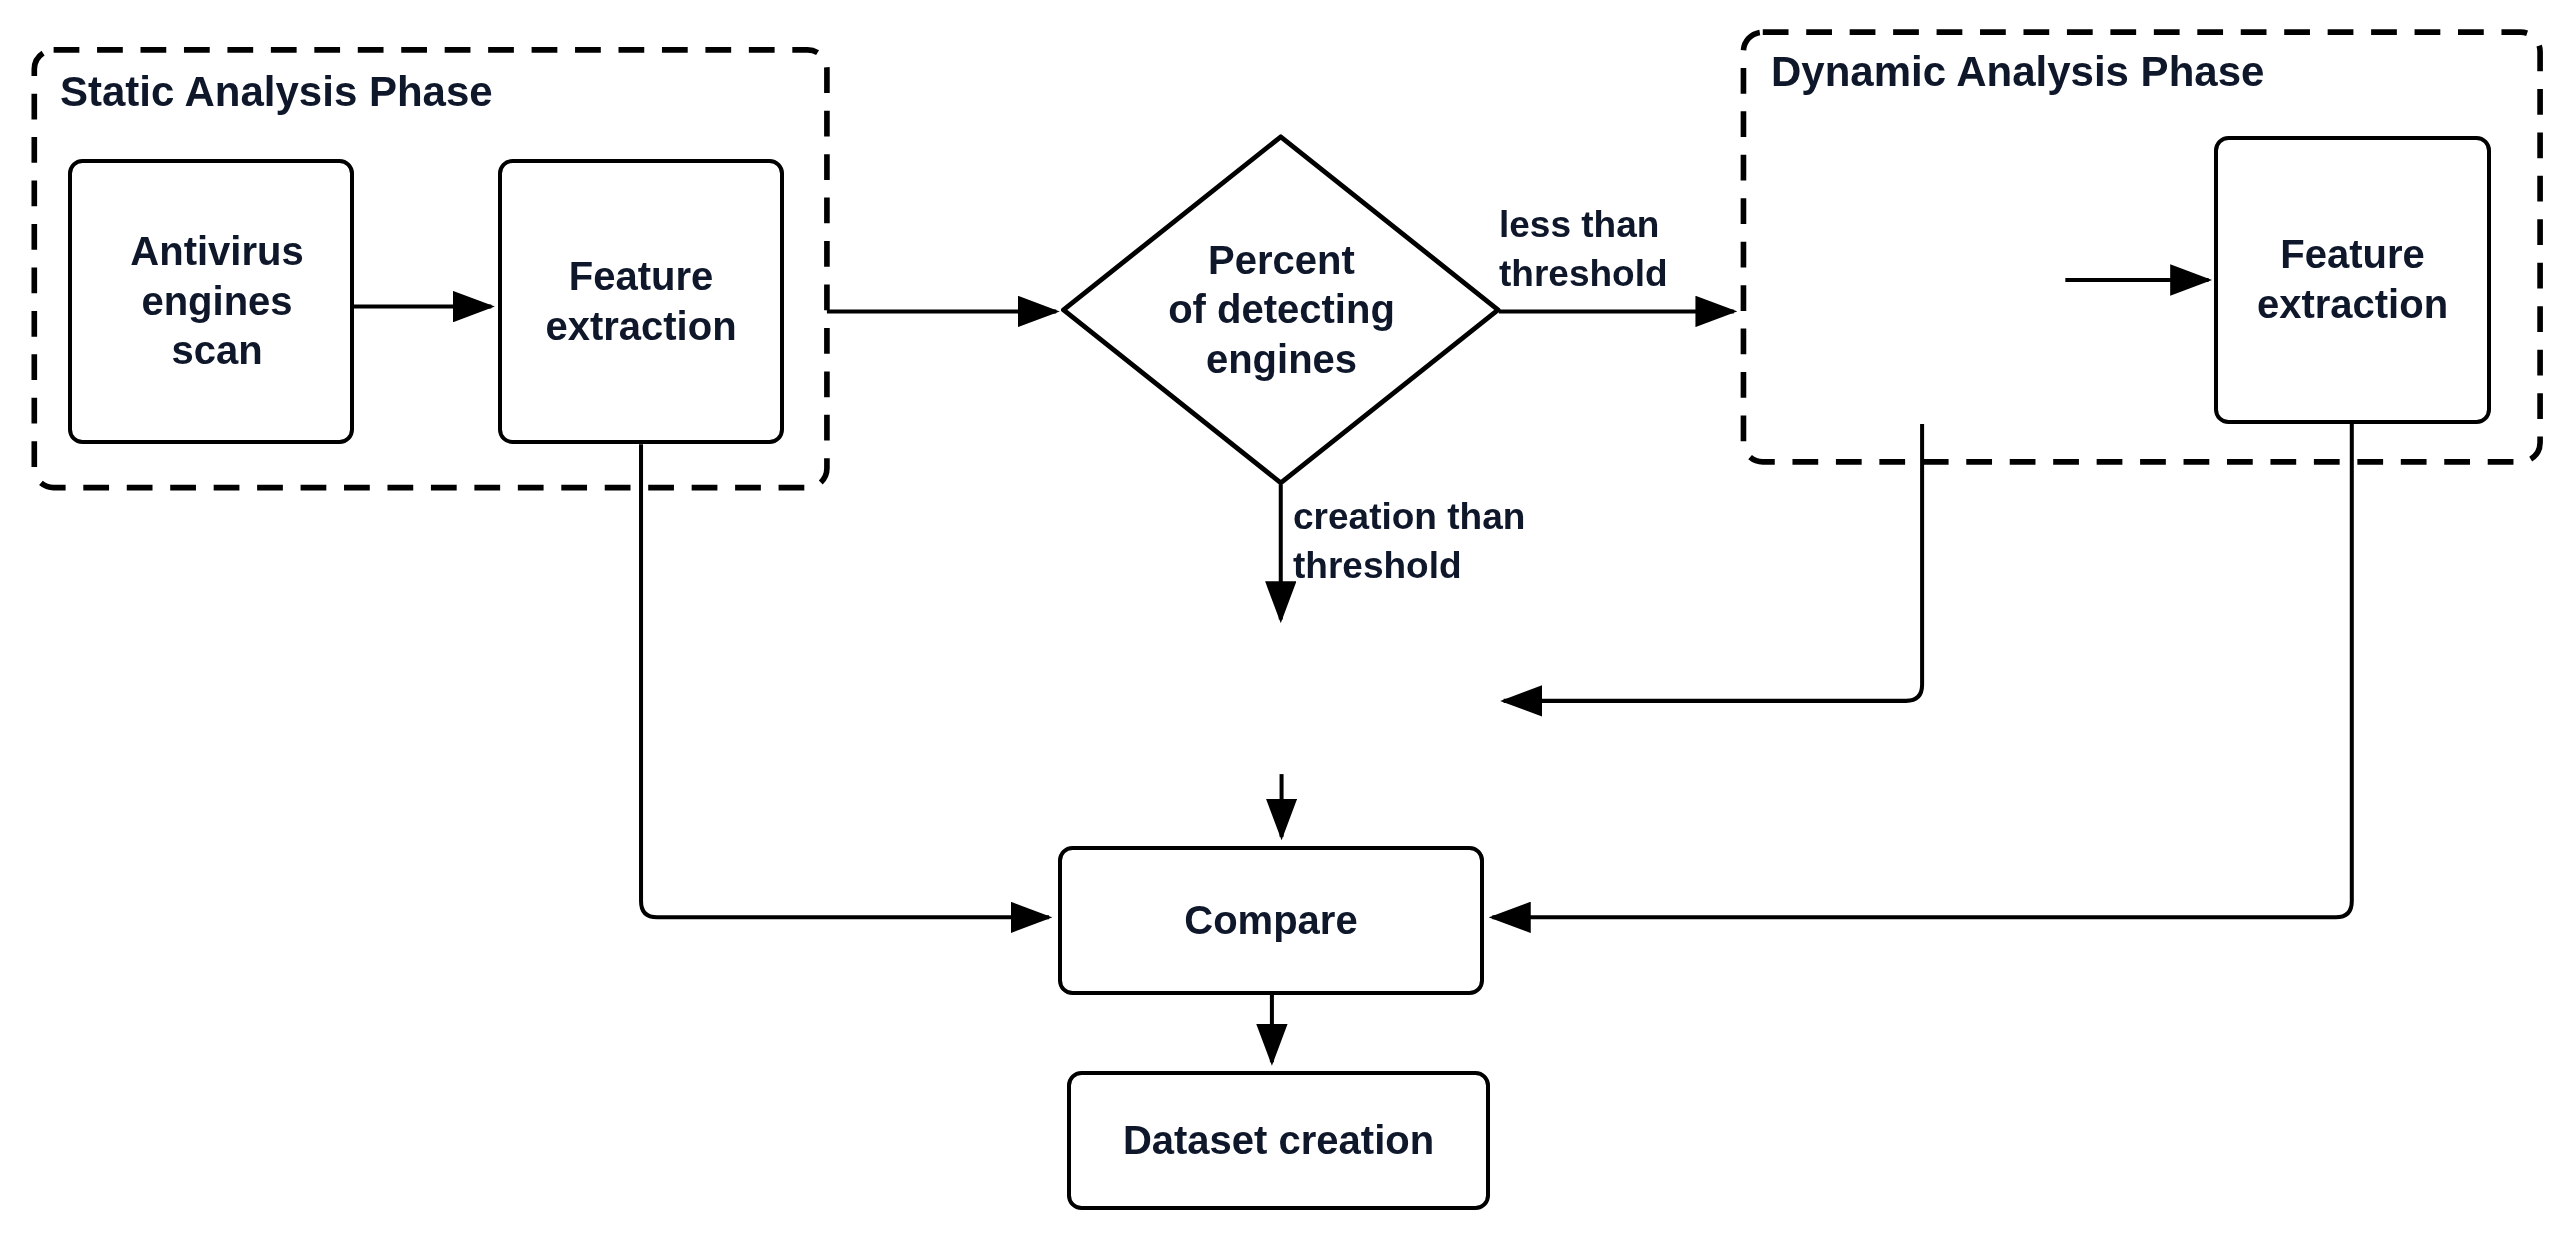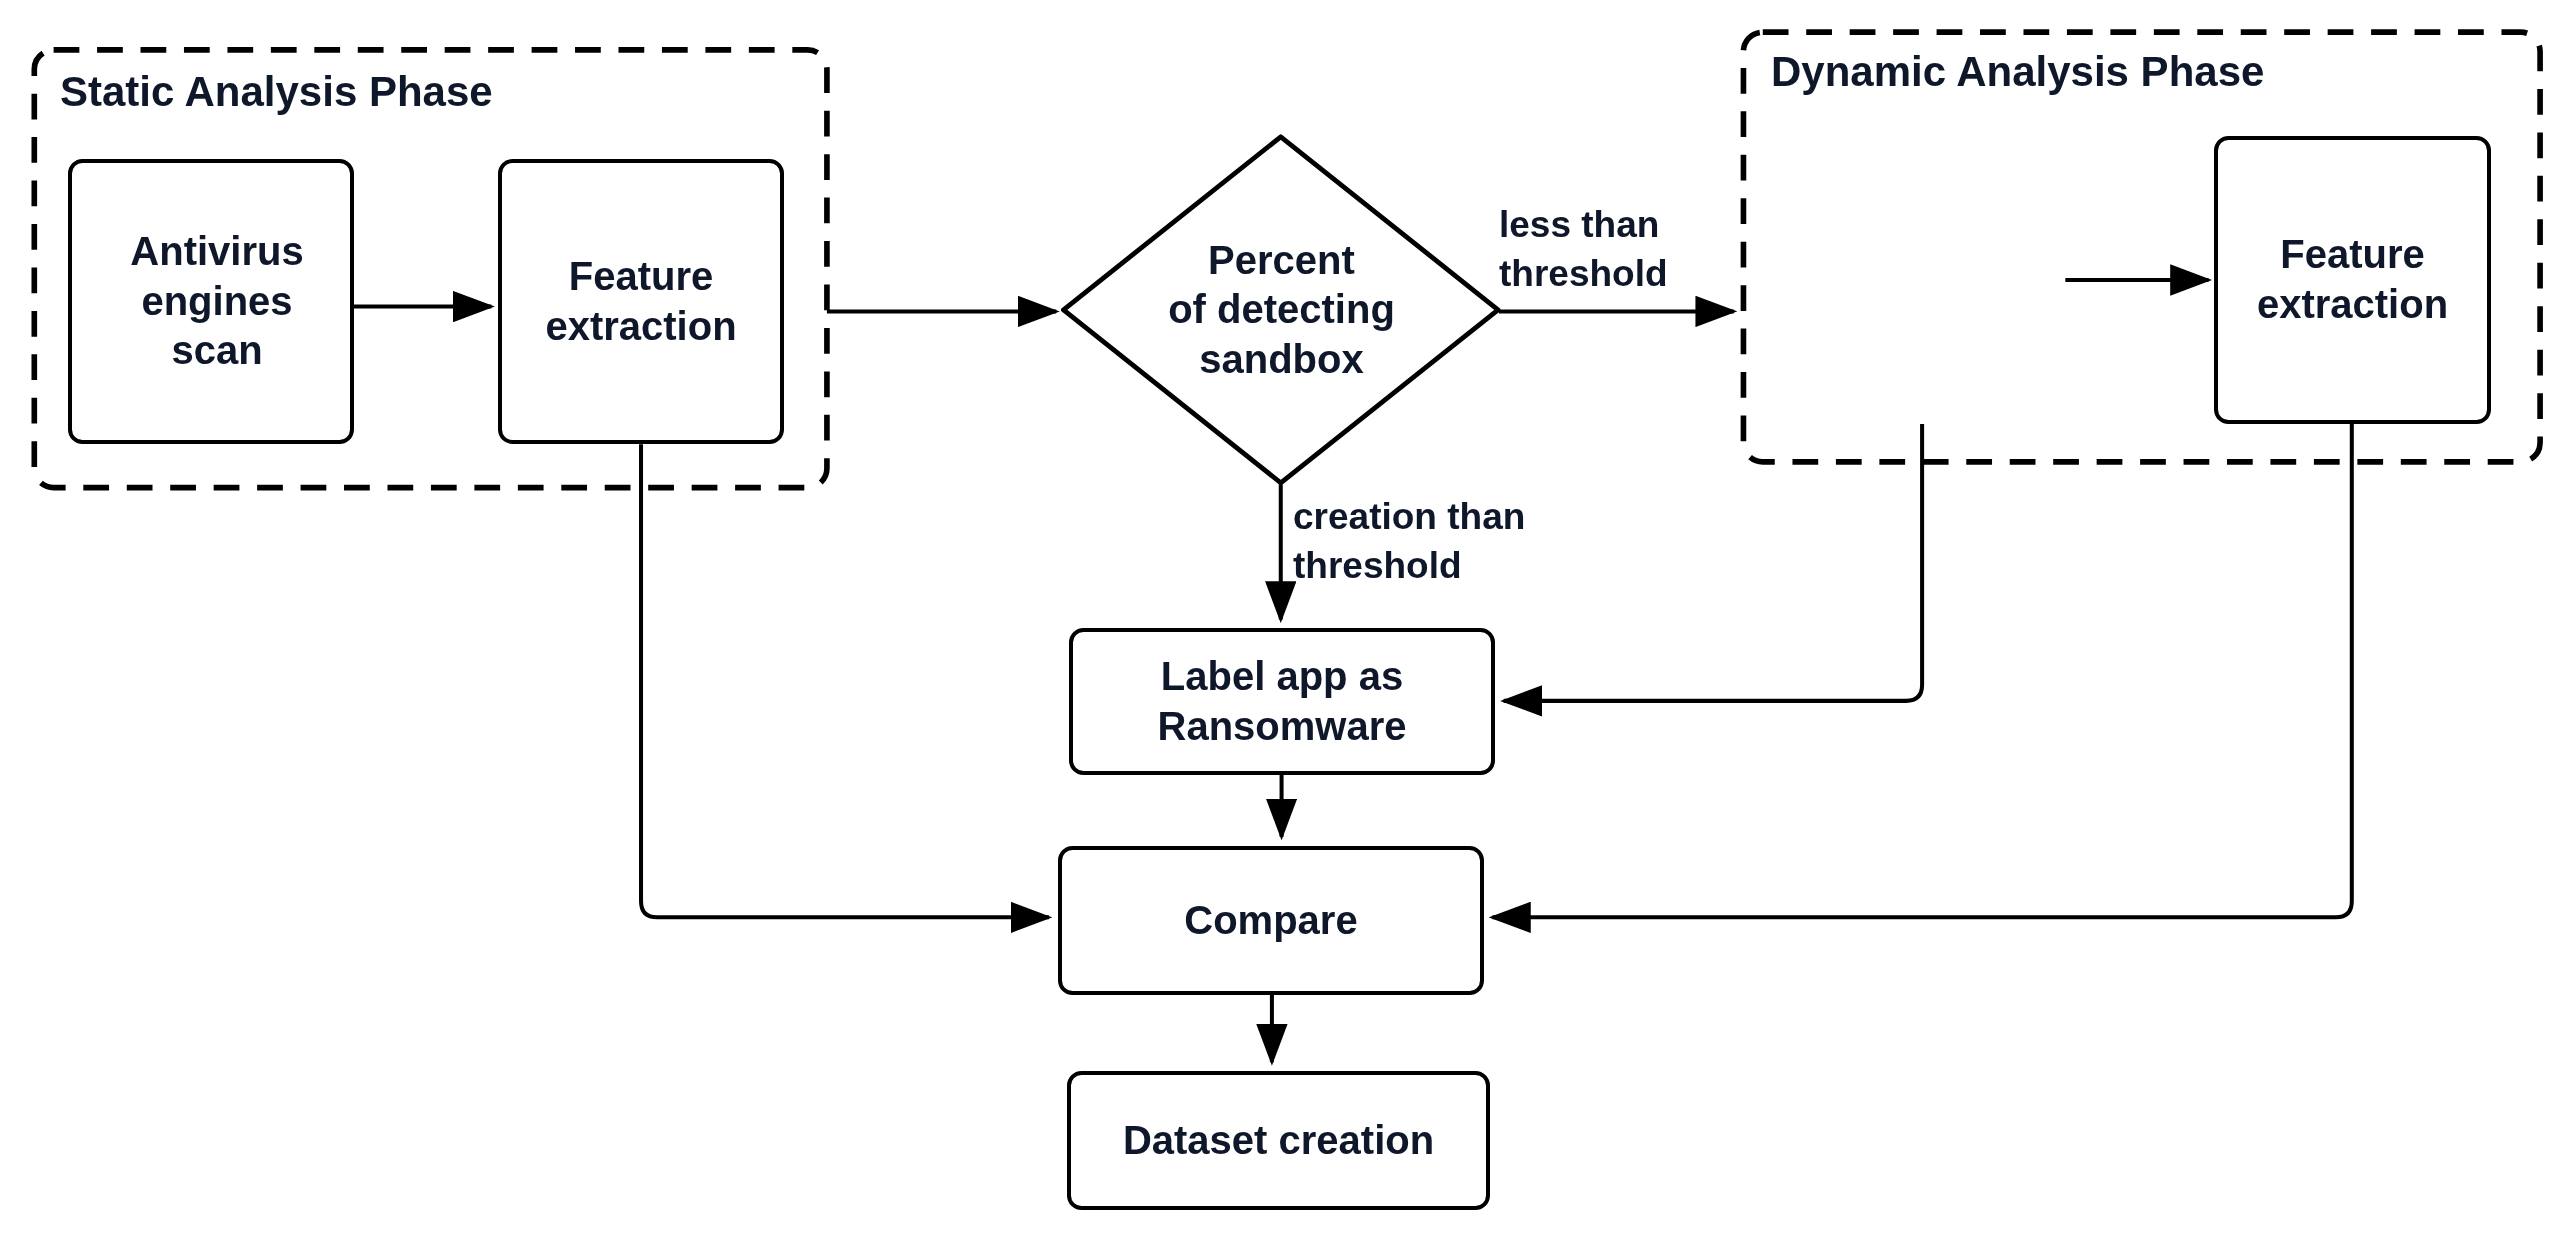--- a/index.html
+++ b/index.html
@@ -101,31 +101,27 @@
 extraction</span>
   </div>
 
   <div class="node" style="left:2214px; top:136px; width:277px; height:288px;">
     <span>Feature
 extraction</span>
   </div>
 
   <div class="diamond-label" style="left:1080px; top:161px; width:403px; height:298px;">Percent
 of detecting
-sandbox</div>
+engines</div>
 
   <div class="edge-label" style="left:1499px; top:201px;">less than
 threshold</div>
   <div class="edge-label" style="left:1293px; top:493px;">creation than
 threshold</div>
 
-  <div class="node" style="left:1069px; top:628px; width:426px; height:147px;">
-    <span>Label app as
-Ransomware</span>
-  </div>
   <div class="node" style="left:1058px; top:846px; width:426px; height:149px;">
     <span>Compare</span>
   </div>
   <div class="node" style="left:1067px; top:1071px; width:423px; height:139px;">
     <span>Dataset creation</span>
   </div>
 
 </div>
 
 

